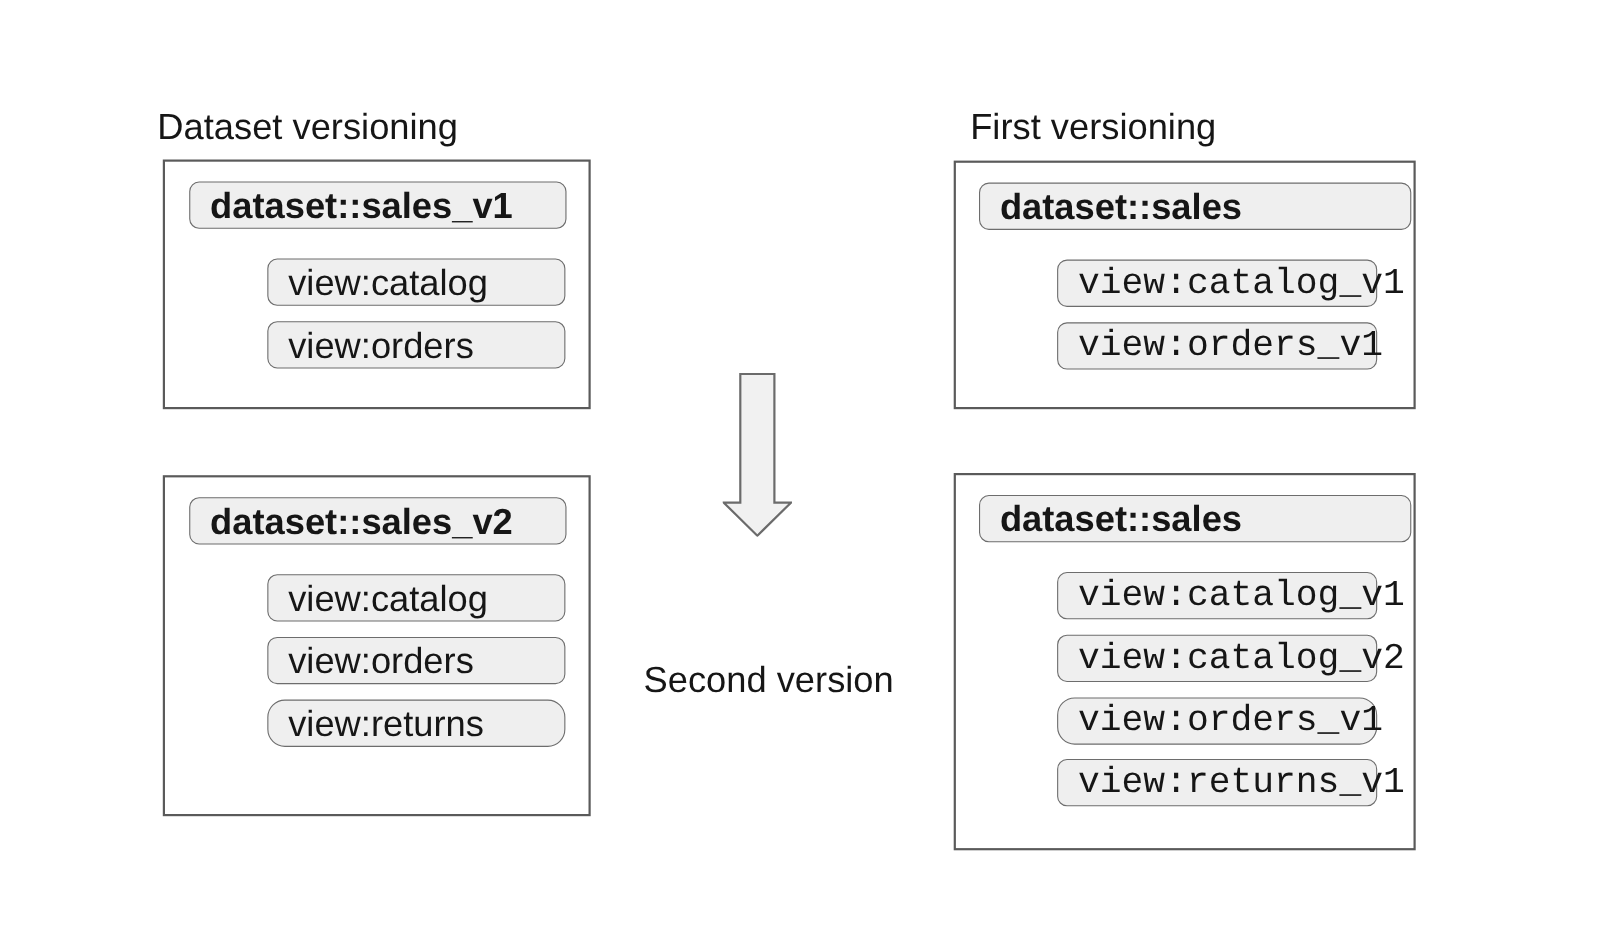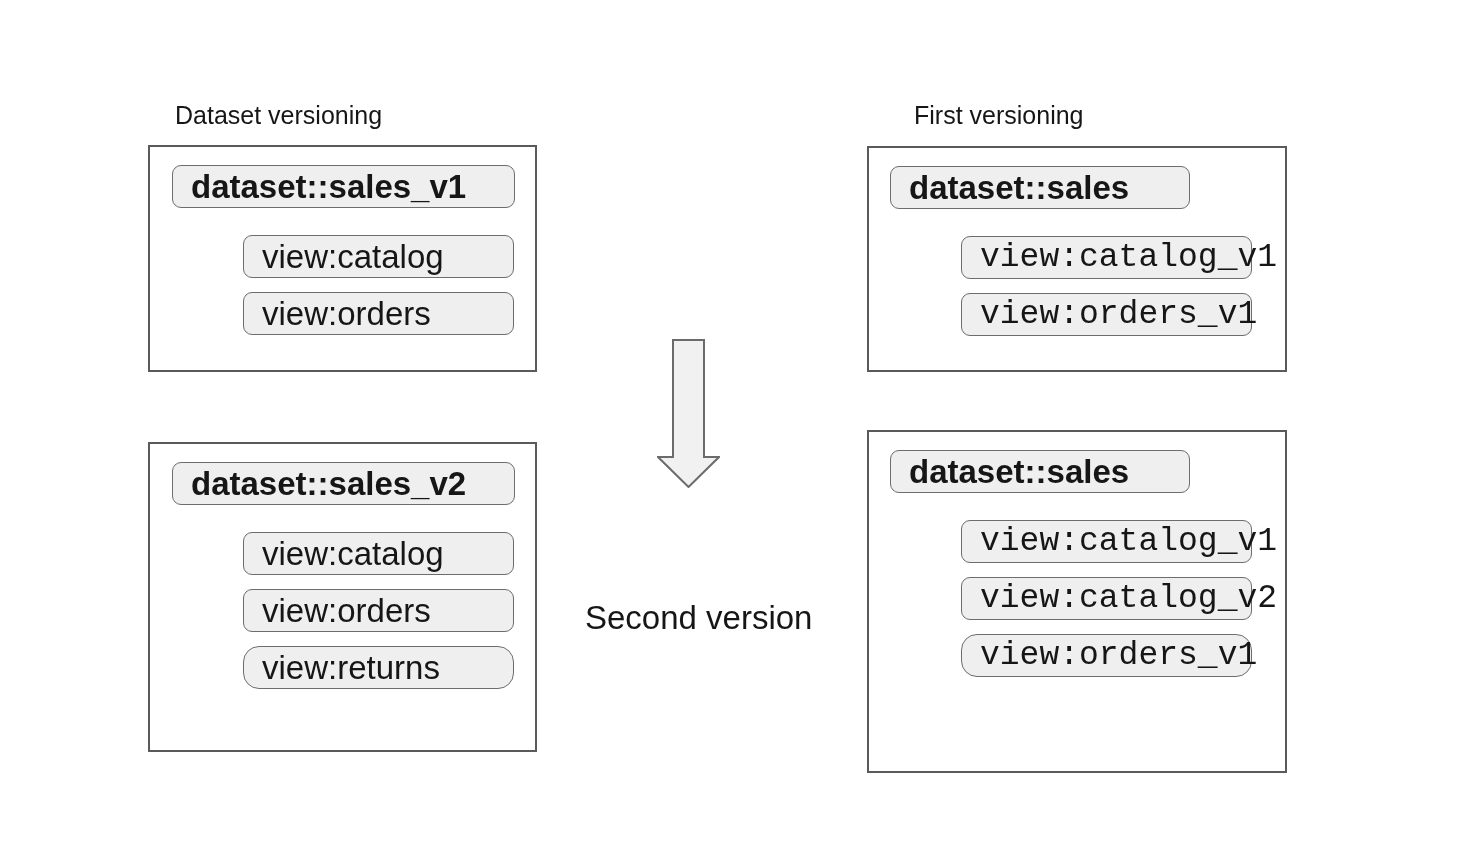--- a/index.html
+++ b/index.html
@@ -19,25 +19,24 @@
     color: var(--text);
   }
   .canvas {
     position: relative;
     width: 1464px;
     height: 844px;
     background: var(--bg);
   }
   .col-title {
     position: absolute;
-    font-size: 25px;
+    font-size: 33px;
     line-height: 38px;
     white-space: nowrap;
     color: var(--text);
-    margin-left: 32px;
   }
   .group-box {
     position: absolute;
     background: #ffffff;
     border: 2px solid var(--box-border);
   }
   .pill {
     position: absolute;
     height: 43px;
     background: var(--pill-fill);
@@ -54,25 +53,25 @@
   .pill.dataset { top: 18px; font-weight: bold; }
   
   .pill.row0 { top: 88px; text-align: right; }
   .pill.row1 { top: 145px; }
   .pill.row2 { top: 202px; border-radius: 16px; }
   .pill.row3 { top: 258px; }
   
   .left-col .pill.dataset { left: 22px; width: 343px; }
   .left-col .pill.view    { left: 93px; width: 271px; }
   
-  .right-col .pill.dataset { left: 21px; width: 300px; }
+  .right-col .pill.dataset { left: 21px; width: 393px; }
   .right-col .pill.view    { left: 92px; width: 291px; font-family: Liberation Mono, monospace; }
 
   #box-lt { left: 148px; top: 145px; width: 389px; height: 227px; }
-  #box-lb { left: 148px; top: 432px; width: 389px; height: 310px; margin-top: 10px; }
+  #box-lb { left: 148px; top: 432px; width: 389px; height: 310px; }
   #box-rt { left: 867px; top: 146px; width: 420px; height: 226px; }
   #box-rb { left: 867px; top: 430px; width: 420px; height: 343px; }
 
   #title-left  { left: 143px; top: 96px; }
   #title-right { left: 882px; top: 96px; }
 
   .mid-label {
     position: absolute;
     font-size: 33px;
     line-height: 38px;
@@ -110,20 +109,21 @@
     <div class="pill dataset">dataset::sales</div>
     <div class="pill view row0">view:catalog_v1</div>
     <div class="pill view row1">view:orders_v1</div>
   </div>
 
   <div class="group-box right-col" id="box-rb">
     <div class="pill dataset">dataset::sales</div>
     <div class="pill view row0">view:catalog_v1</div>
     <div class="pill view row1">view:catalog_v2</div>
     <div class="pill view row2">view:orders_v1</div>
+    <div class="pill view row3">view:returns_v1</div>
   </div>
 
 
   <svg id="arrow" viewBox="0 0 63 149" xmlns="http://www.w3.org/2000/svg">
     <polygon points="16,1 47,1 47,118 62,118 31.5,148 1,118 16,118" style="fill: var(--arrow-fill); stroke: var(--arrow-stroke); stroke-width: 2; stroke-linejoin: miter;"></polygon>
   </svg>
 
   <div class="mid-label" id="second-label">Second version</div>
 
 </div>

